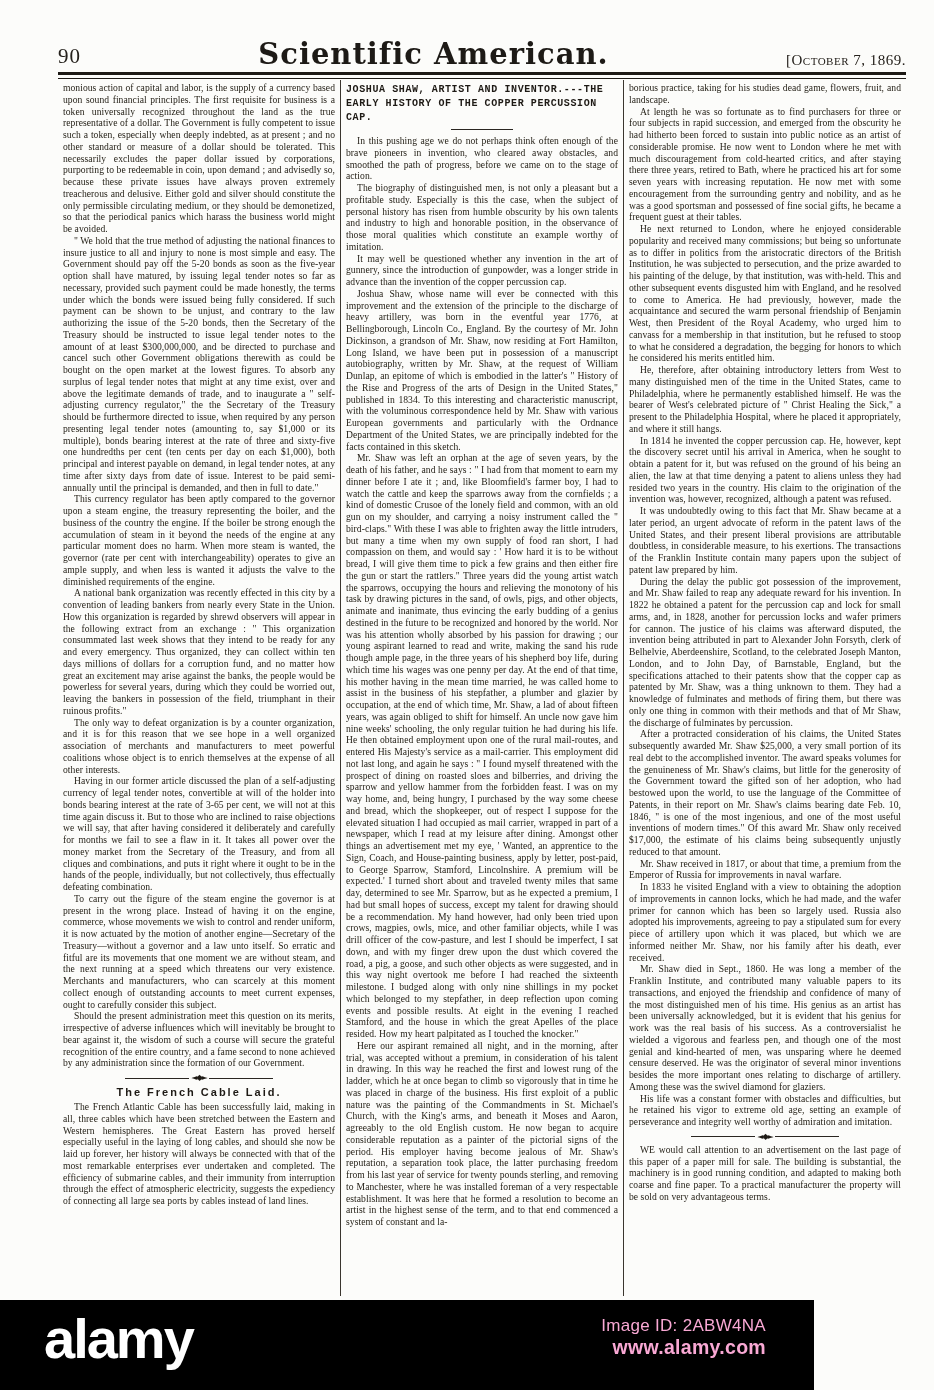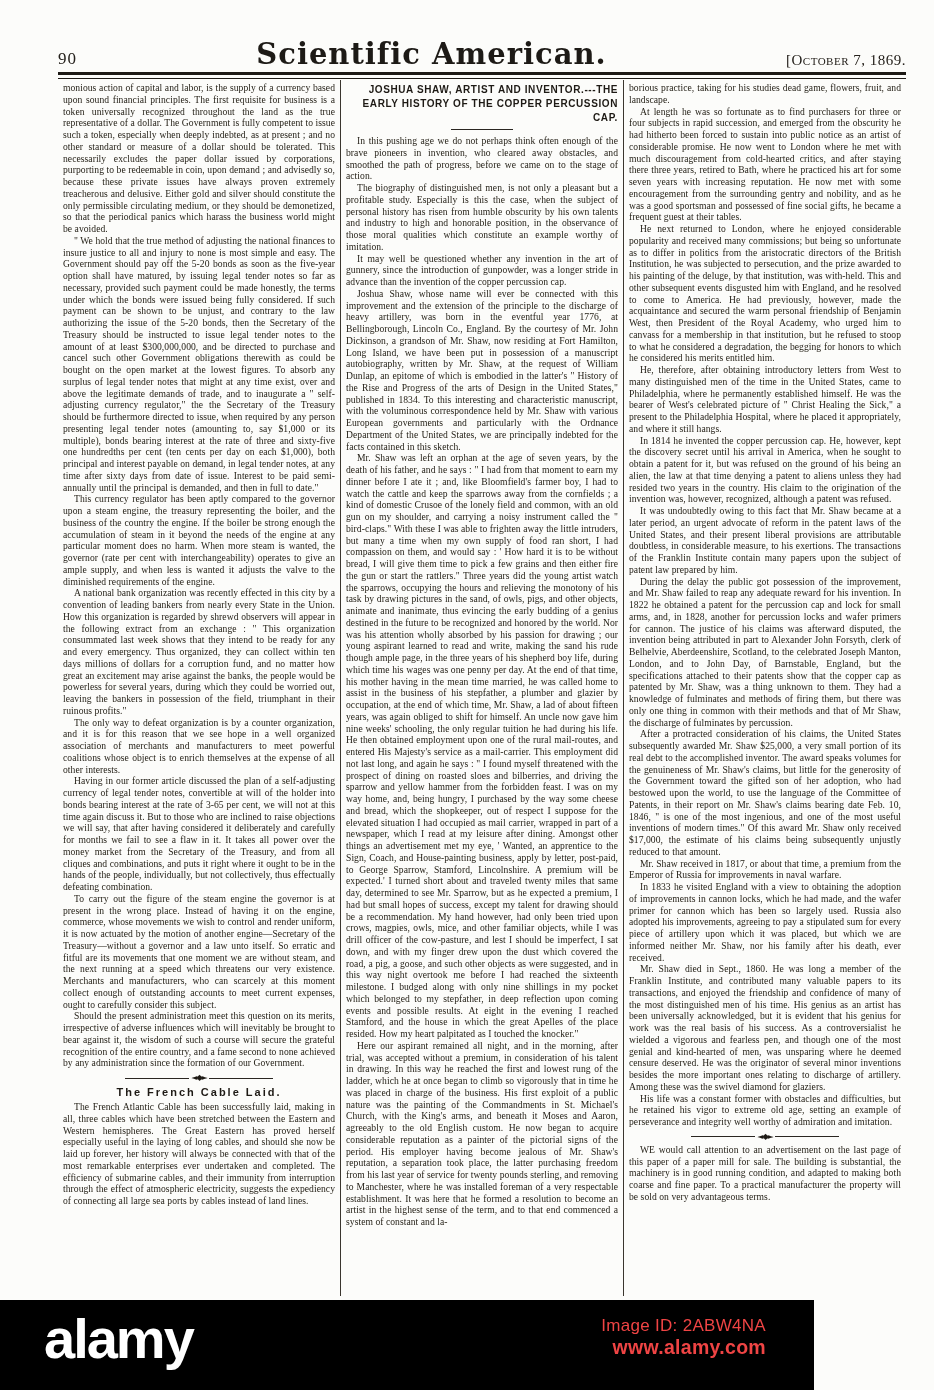--- a/index.html
+++ b/index.html
@@ -11,21 +11,21 @@
   .scan{
     position:relative;width:934px;height:1390px;
     background:#fcfcfa;overflow:hidden;
   }
   
   .header{
     position:absolute;left:58px;top:40px;width:848px;height:30px;
     display:flex;align-items:flex-end;justify-content:space-between;
     color:#25211c;
   }
-  .page-number{font-size:17px;letter-spacing:1px;padding-bottom:1px;}
+  .page-number{font-size:21px;letter-spacing:1px;padding-bottom:1px;}
   .masthead{
     font-family:"DejaVu Serif", serif;font-weight:bold;
     font-size:29px;letter-spacing:1px;color:#1d1a16;
     transform:scaleY(1.05);white-space:nowrap;
   }
   .issue-date{font-size:15px;font-variant:small-caps;letter-spacing:0.5px;padding-bottom:1px;}
   .double-rule{
     position:absolute;left:58px;top:72px;width:848px;height:3px;
     border-top:3px solid #1c1915;border-bottom:1px solid #1c1915;
   }
@@ -38,23 +38,23 @@
     width:272px;height:1214px;overflow:hidden;
     padding:2px 5px 0 5px;
     font-size:9.6px;line-height:11.75px;text-align:justify;
     color:#262219;
     letter-spacing:0.05px;
   }
   .col + .col{border-left:1px solid #3a352e;}
   .blk-opening{margin:0;text-indent:0;}
   .blk-para{margin:0;text-indent:11px;}
   .blk-title{
-    font-family:Liberation Sans, sans-serif;
+    font-family:Liberation Mono, monospace;
     font-weight:bold;font-size:10px;line-height:14px;
-    text-align:right;letter-spacing:0.6px;
+    text-align:left;letter-spacing:0.6px;
     margin:1px 0 0 0;color:#1e1a15;
   }
   .blk-rule{
     width:62px;height:0;margin:4px auto 5px auto;
     border-top:1.5px solid #2a2621;
   }
   .blk-heading{
     font-family:"Liberation Sans", sans-serif;
     font-weight:bold;font-size:11px;line-height:14px;
     text-align:center;letter-spacing:2px;
@@ -73,21 +73,21 @@
   .footer{
     position:absolute;left:0;top:1300px;width:814px;height:90px;
     background:#000;
   }
   .alamy-logo{
     position:absolute;left:44px;top:6px;
     font-family:"Liberation Sans", sans-serif;font-weight:bold;
     font-size:56px;letter-spacing:-2px;color:#fff;
   }
   .footer-right{
-    position:absolute;right:48px;top:16px;text-align:right;color:#ef4444;
+    position:absolute;right:48px;top:16px;text-align:right;color:#f9a8d4;
     font-family:"Liberation Sans", sans-serif;
   }
   .image-id{font-size:17px;letter-spacing:0.3px;}
   .footer-url{font-size:19.5px;font-weight:bold;margin-top:0;letter-spacing:0.3px;}
 </style>
 </head>
 <body>
 
 <div class="scan">
 

